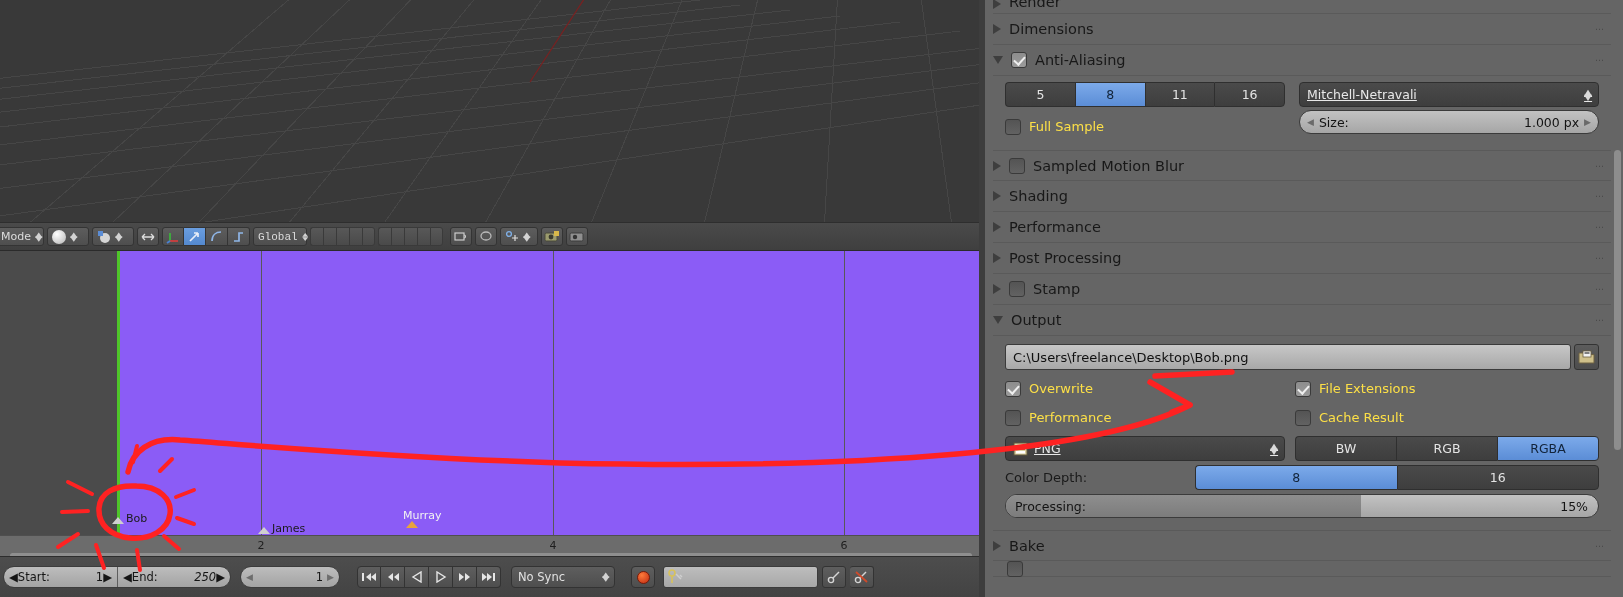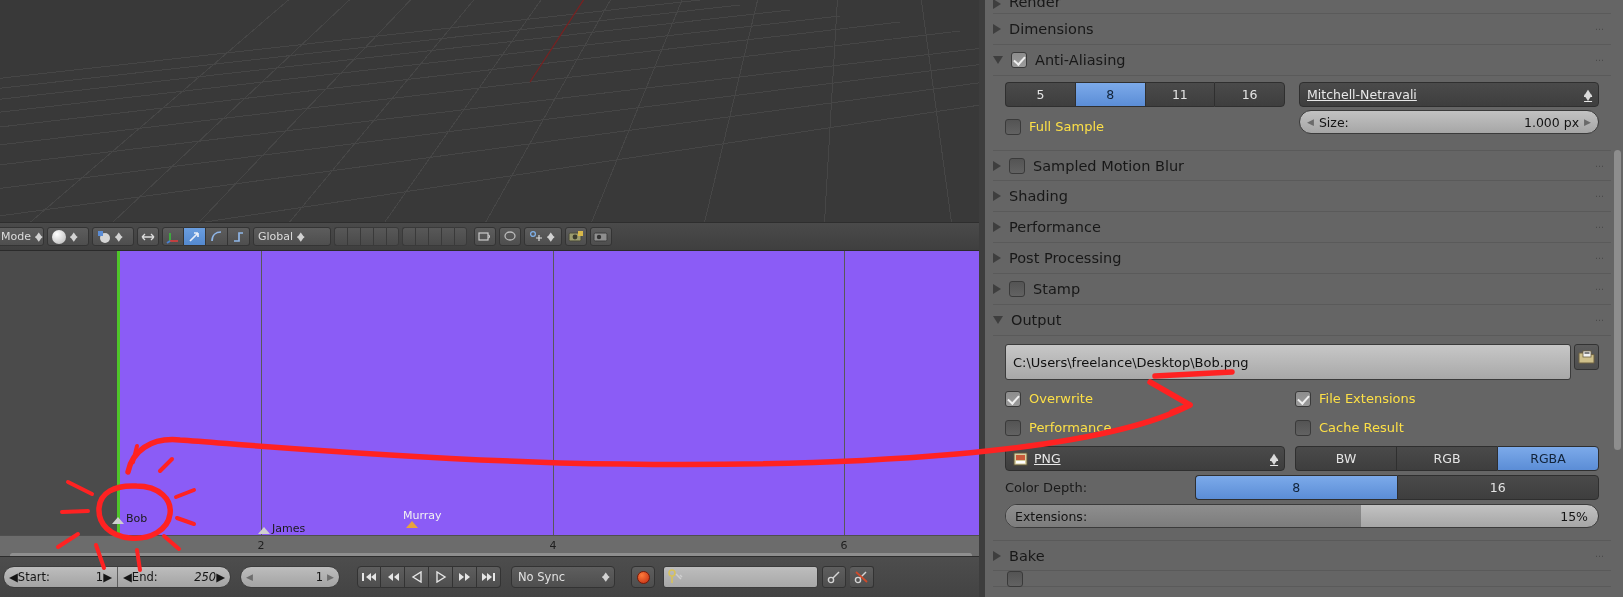--- a/index.html
+++ b/index.html
@@ -285,21 +285,21 @@
   .numfield {
     height: 24px;
     background: linear-gradient(to bottom, #c2c2c2, #a6a6a6);
     border: 1px solid #3b3b3b; border-radius: 12px;
     display: flex; align-items: center; padding: 0 7px;
     font-size: 12.5px; color: #131313;
   }
   .numfield .la, .numfield .ra { color: #6a6a6a; font-size: 9px; }
 
   .textfield {
-    height: 36px;
+    height: 26px;
     background: linear-gradient(to bottom, #c7c7c7, #a8a8a8);
     border: 1px solid #3b3b3b; border-radius: 3px;
     display: flex; align-items: center; padding: 0 7px;
     font-size: 13px; color: #101010;
   }
   .folder-btn {
     width: 25px; height: 26px;
     background: linear-gradient(to bottom, #5c5c5c, #4d4d4d);
     border: 1px solid #333; border-radius: 3px;
     display: flex; align-items: center; justify-content: center;
@@ -421,21 +421,21 @@
           <svg width="15" height="15" viewBox="0 0 15 15">
               <path d="M3 12C3 6 7 3 12 3" stroke="#8fb6e8" stroke-width="1.7" fill="none"></path>
             </svg>
         </div>
         <div class="icon-btn">
           <svg width="15" height="15" viewBox="0 0 15 15">
               <path d="M3 12h5V4h4" stroke="#8fb6e8" stroke-width="1.7" fill="none"></path>
             </svg>
         </div>
       </div>
-      <div class="hdr-widget" style="width:78px;">
+      <div class="hdr-widget" style="width:54px;font-family:Liberation Mono, monospace;">
         <span>Global</span>
         <span class="spin-arrows">
             <i>▲</i>
             <i>▼</i>
           </span>
       </div>
       <div style="display:flex;flex-direction:column;gap:0;">
         <div class="cell-row">
             <div class="cell"></div>
             <div class="cell"></div>
@@ -762,21 +762,21 @@
         <div style="display:flex; align-items:center; margin-top:4px;">
           <span class="rowlabel" style="flex:0 0 190px;">Color Depth:</span>
           <div class="seg-grp" style="flex:1;">
             <div class="seg on">8</div>
             <div class="seg">16</div>
           </div>
         </div>
 
         <div class="slider" style="margin-top:4px;">
           <div class="fill" id="comp-fill" style="width: 60%;"></div>
-          <span class="stxt">Extensions:</span>
+          <span class="stxt">Processing:</span>
           <span class="sval">15%</span>
         </div>
       </div>
 
       <div class="panel-hdr" style="margin-top:12px;border-top:1px solid #5a5a5a;">
         <div class="tri-r"></div>
         <span class="ptitle">Bake</span>
         <span class="grip">⋯</span>
       </div>
       <div class="panel-hdr" style="height:16px;">

